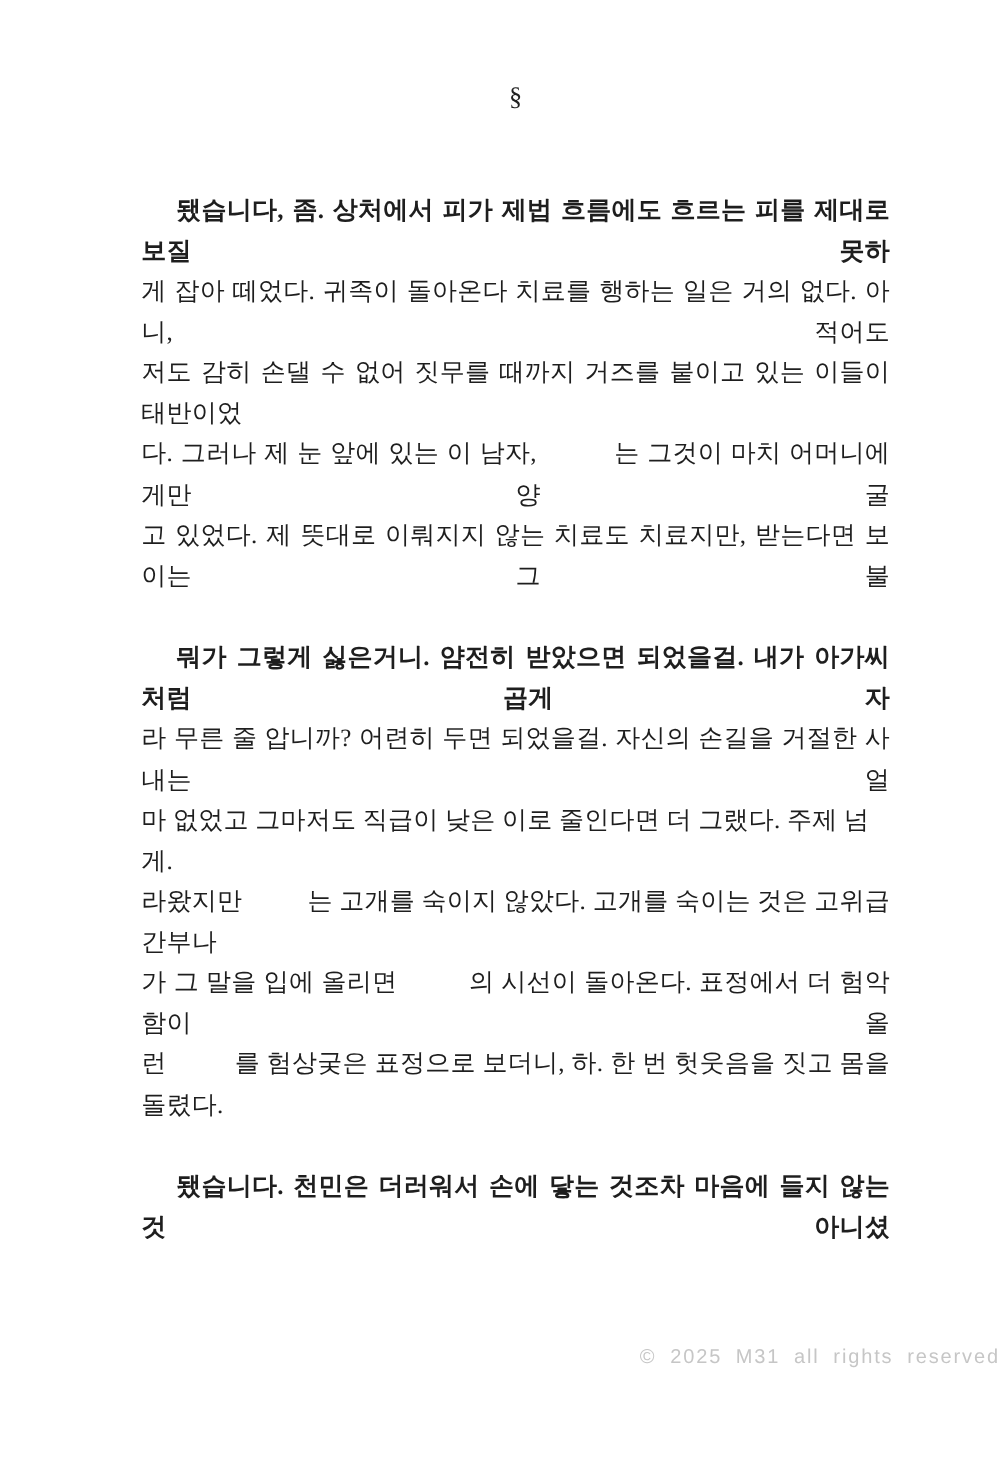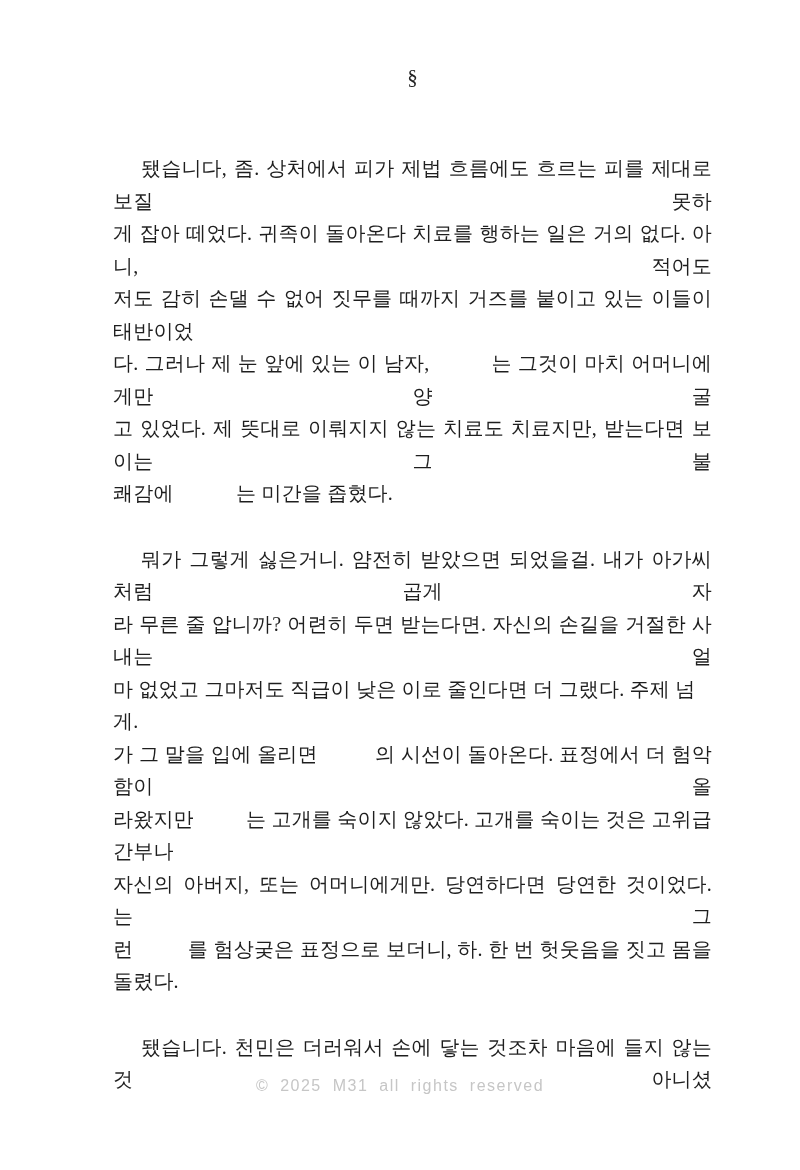--- a/index.html
+++ b/index.html
@@ -36,27 +36,28 @@
     line-height: 32.5px;
     white-space: pre-wrap;
     letter-spacing: 0.2px;
   }
   .line.j {
     text-align: justify;
     text-align-last: justify;
   }
   .line.indent {
     text-indent: 28px;
+    font-weight: bold;
   }
   .footer {
     position: absolute;
     left: 0;
     top: 1076px;
     width: 800px;
-    text-align: center;
+    text-align: right;
     font-family: "Liberation Sans", "DejaVu Sans", sans-serif;
     font-size: 16px;
     line-height: 20px;
     color: #c6c6c6;
     letter-spacing: 1.5px;
     word-spacing: 5px;
   }
 </style>
 </head>
 <body>
@@ -64,29 +65,27 @@
 <div class="page">
   <div class="section-mark">§</div>
 
   <div class="body-text" id="body-text">
       <div class="para">
         <div class="line j indent">됐습니다, 좀. 상처에서 피가 제법 흐름에도 흐르는 피를 제대로 보질 못하</div>
         <div class="line j">게 잡아 떼었다. 귀족이 돌아온다 치료를 행하는 일은 거의 없다. 아니, 적어도</div>
         <div class="line j">저도 감히 손댈 수 없어 짓무를 때까지 거즈를 붙이고 있는 이들이 태반이었</div>
         <div class="line j">다. 그러나 제 눈 앞에 있는 이 남자,          는 그것이 마치 어머니에게만 양 굴</div>
         <div class="line j">고 있었다. 제 뜻대로 이뤄지지 않는 치료도 치료지만, 받는다면 보이는 그 불</div>
-        <div class="line">쾌감에            는 미간을 좁혔다.</div>
       </div>
       <div class="para">
         <div class="line j indent">뭐가 그렇게 싫은거니. 얌전히 받았으면 되었을걸. 내가 아가씨처럼 곱게 자</div>
-        <div class="line j">라 무른 줄 압니까? 어련히 두면 받는다면. 자신의 손길을 거절한 사내는 얼</div>
+        <div class="line j">라 무른 줄 압니까? 어련히 두면 되었을걸. 자신의 손길을 거절한 사내는 얼</div>
         <div class="line">마 없었고 그마저도 직급이 낮은 이로 줄인다면 더 그랬다. 주제 넘게.</div>
+        <div class="line j">라왔지만          는 고개를 숙이지 않았다. 고개를 숙이는 것은 고위급 간부나</div>
         <div class="line j">가 그 말을 입에 올리면          의 시선이 돌아온다. 표정에서 더 험악함이 올</div>
-        <div class="line j">라왔지만          는 고개를 숙이지 않았다. 고개를 숙이는 것은 고위급 간부나</div>
-        <div class="line j">자신의 아버지, 또는 어머니에게만. 당연하다면 당연한 것이었다.          는 그</div>
         <div class="line j">런          를 험상궂은 표정으로 보더니, 하. 한 번 헛웃음을 짓고 몸을 돌렸다.</div>
       </div>
       <div class="para">
         <div class="line j indent">됐습니다. 천민은 더러워서 손에 닿는 것조차 마음에 들지 않는 것 아니셨</div>
       </div>
     </div>
 
   <div class="footer">© 2025 M31 all rights reserved</div>
 </div>
 

